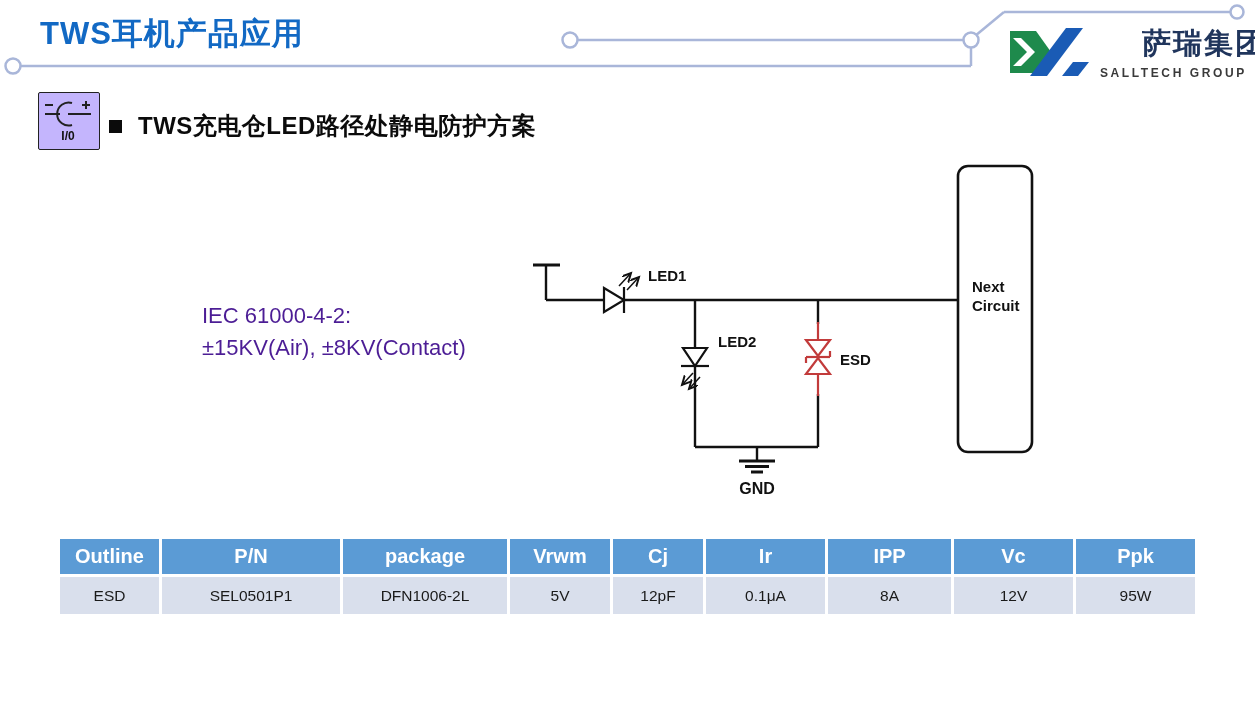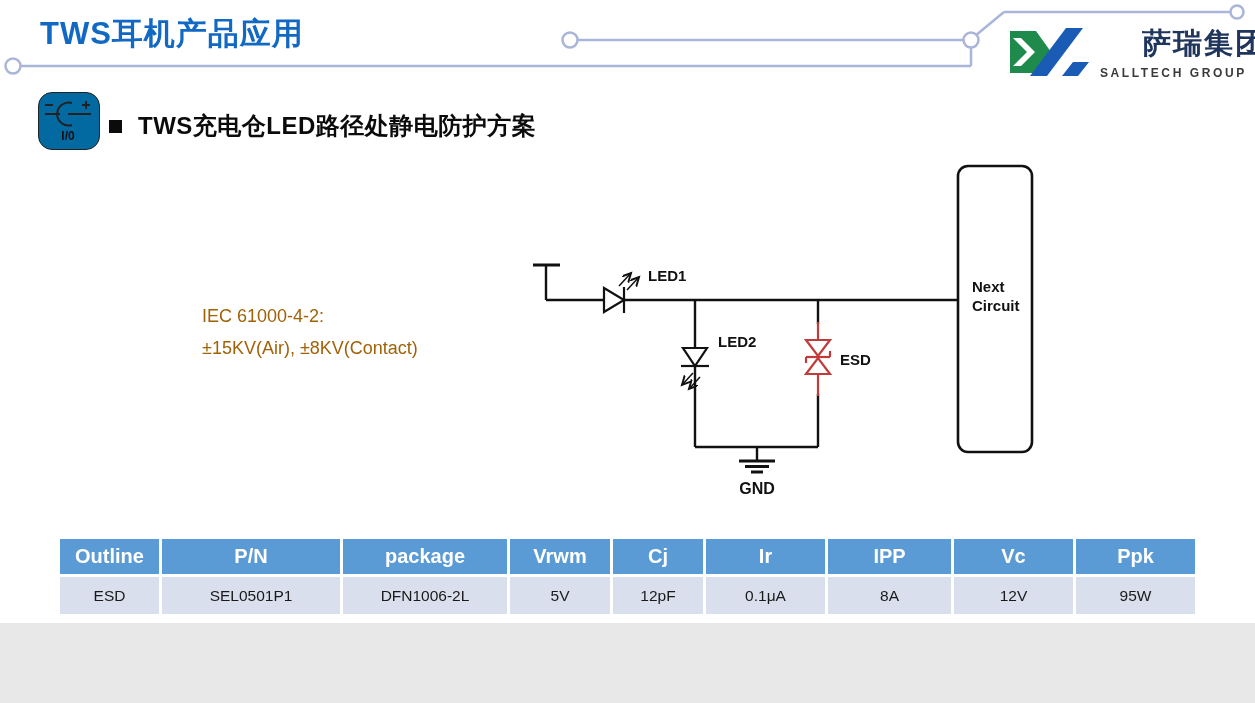--- a/index.html
+++ b/index.html
@@ -1,43 +1,43 @@
 <!DOCTYPE html>
 <html><head>
 <meta charset="utf-8">
 <style>
   * { margin:0; padding:0; box-sizing:border-box; }
   html,body { background:#e8e8e8; }
   body { font-family:"Liberation Sans","DejaVu Sans",sans-serif; }
   .slide{
-    position:relative; width:1255px; height:623px; background:#ffffff;
+    position:relative; width:1255px; height:703px; background:#ffffff;
     overflow:hidden; margin:0 auto;
   }
   .decor{ position:absolute; left:0; top:0; }
   .title{
     position:absolute; left:40px; top:13px;
     font-size:31px; font-weight:bold; color:#1269C4; letter-spacing:1px;
     white-space:nowrap;
   }
   .logo{ position:absolute; left:1010px; top:24px; display:flex; align-items:center; gap:10px; }
   .logo-text .cn{ font-size:29px; font-weight:bold; color:#20355C; letter-spacing:2px; white-space:nowrap;margin-left:42px; }
   .logo-text .en{ font-size:12px; color:#3a3a3a; letter-spacing:2.6px; margin-top:2px; white-space:nowrap;font-weight:bold; }
   .io-icon{
     position:absolute; left:38px; top:92px; width:62px; height:58px;
-    border:1.8px solid #222; border-radius:14px; background:#0369a1;
+    border:1.8px solid #222; border-radius:2px; background:#c4b5fd;
   }
   .section-header{
     position:absolute; left:109px; top:110px;
     display:flex; align-items:center; gap:16px;
   }
   .bullet{ width:13px; height:13px; background:#0b0b0b; display:inline-block; }
   .section-title{ font-size:24px; font-weight:bold; color:#0b0b0b; letter-spacing:0.5px; white-space:nowrap; }
   .iec-note{
     position:absolute; left:202px; top:300px;
-    font-size:18px; color:#a16207; line-height:32px; white-space:nowrap;
+    font-size:22px; color:#4c1d95; line-height:32px; white-space:nowrap;
   }
   .circuit{ position:absolute; left:500px; top:150px; }
   .spec-table{
     position:absolute; left:57px; top:536px;
     border-collapse:separate; border-spacing:3px; table-layout:fixed;
     width:1141px;
   }
   .spec-table th{
     background:#5B9BD5; color:#ffffff; font-size:20px; font-weight:bold;
     height:35px; text-align:center; vertical-align:middle;

